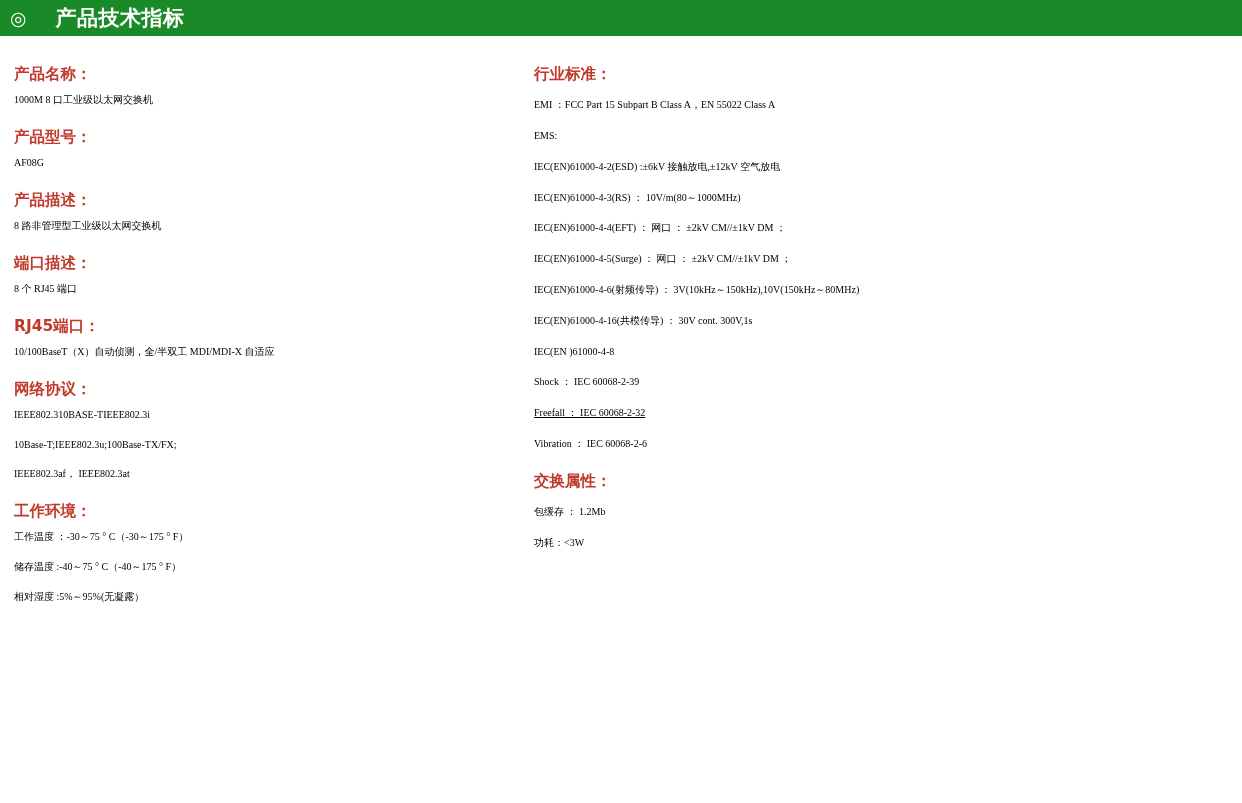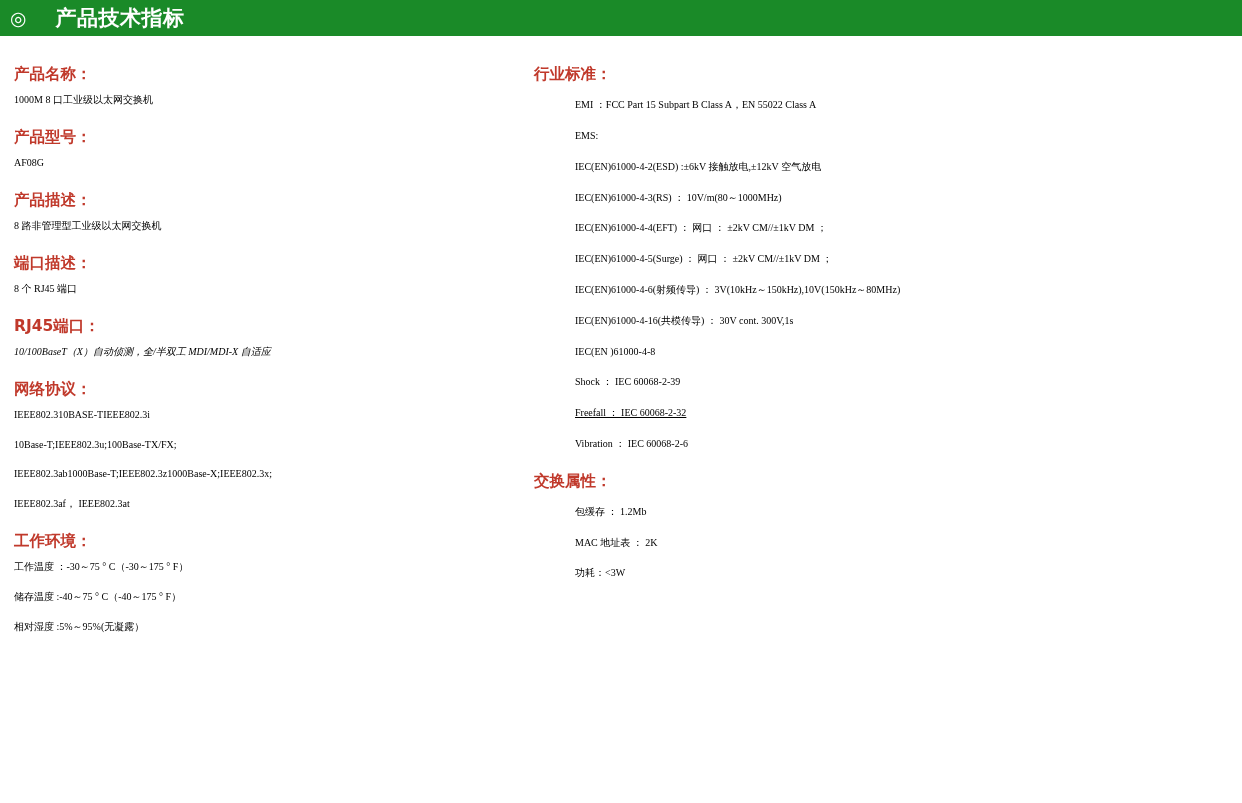--- a/index.html
+++ b/index.html
@@ -72,34 +72,32 @@
   }
   .para {
     font-size: 10px;
     line-height: 1.38;
     margin: 0 0 16px 0;
     font-family: "Liberation Serif", "DejaVu Serif", serif;
     word-break: break-word;
   }
   .para.nospace {
     margin-bottom: 12px;
-    font-style: italic;
   }
   .u {
     text-decoration: underline;
   }
   .block {
     margin-bottom: 20px;
   }
   .block-last {
     margin-bottom: 6px;
   }
   .right .para {
     margin-bottom: 17px;
-    margin-left: 41px;
   }
   .right .sec-title {
     margin-bottom: 14px;
   }
 </style>
 </head>
 <body>
 
 <div class="page">
 
@@ -134,21 +132,20 @@
 
       <div class="block">
         <div class="sec-title">RJ45端口：</div>
         <div class="para nospace">10/100BaseT（X）自动侦测，全/半双工 MDI/MDI-X 自适应</div>
       </div>
 
       <div class="block">
         <div class="sec-title">网络协议：</div>
         <div class="para">IEEE802.310BASE-TIEEE802.3i</div>
         <div class="para">10Base-T;IEEE802.3u;100Base-TX/FX;</div>
-        <div class="para">IEEE802.3ab1000Base-T;IEEE802.3z1000Base-X;IEEE802.3x;</div>
         <div class="para">IEEE802.3af，  IEEE802.3at</div>
       </div>
 
       <div class="block-last">
         <div class="sec-title">工作环境：</div>
         <div class="para">工作温度 ：-30～75 ° C（-30～175 ° F）</div>
         <div class="para">储存温度 :-40～75 ° C（-40～175 ° F）</div>
         <div class="para">相对湿度 :5%～95%(无凝露）</div>
       </div>
 
@@ -168,20 +165,19 @@
         <div class="para">IEC(EN)61000-4-16(共模传导) ： 30V cont. 300V,1s</div>
         <div class="para">IEC(EN )61000-4-8</div>
         <div class="para">Shock ： IEC 60068-2-39</div>
         <div class="para u">Freefall ： IEC 60068-2-32</div>
         <div class="para">Vibration ： IEC 60068-2-6</div>
       </div>
 
       <div class="block-last">
         <div class="sec-title">交换属性：</div>
         <div class="para">包缓存 ： 1.2Mb</div>
-        <div class="para">MAC 地址表 ： 2K</div>
         <div class="para">功耗：&lt;3W</div>
       </div>
 
     </div>
 
   </div>
 </div>
 
 </body></html>

